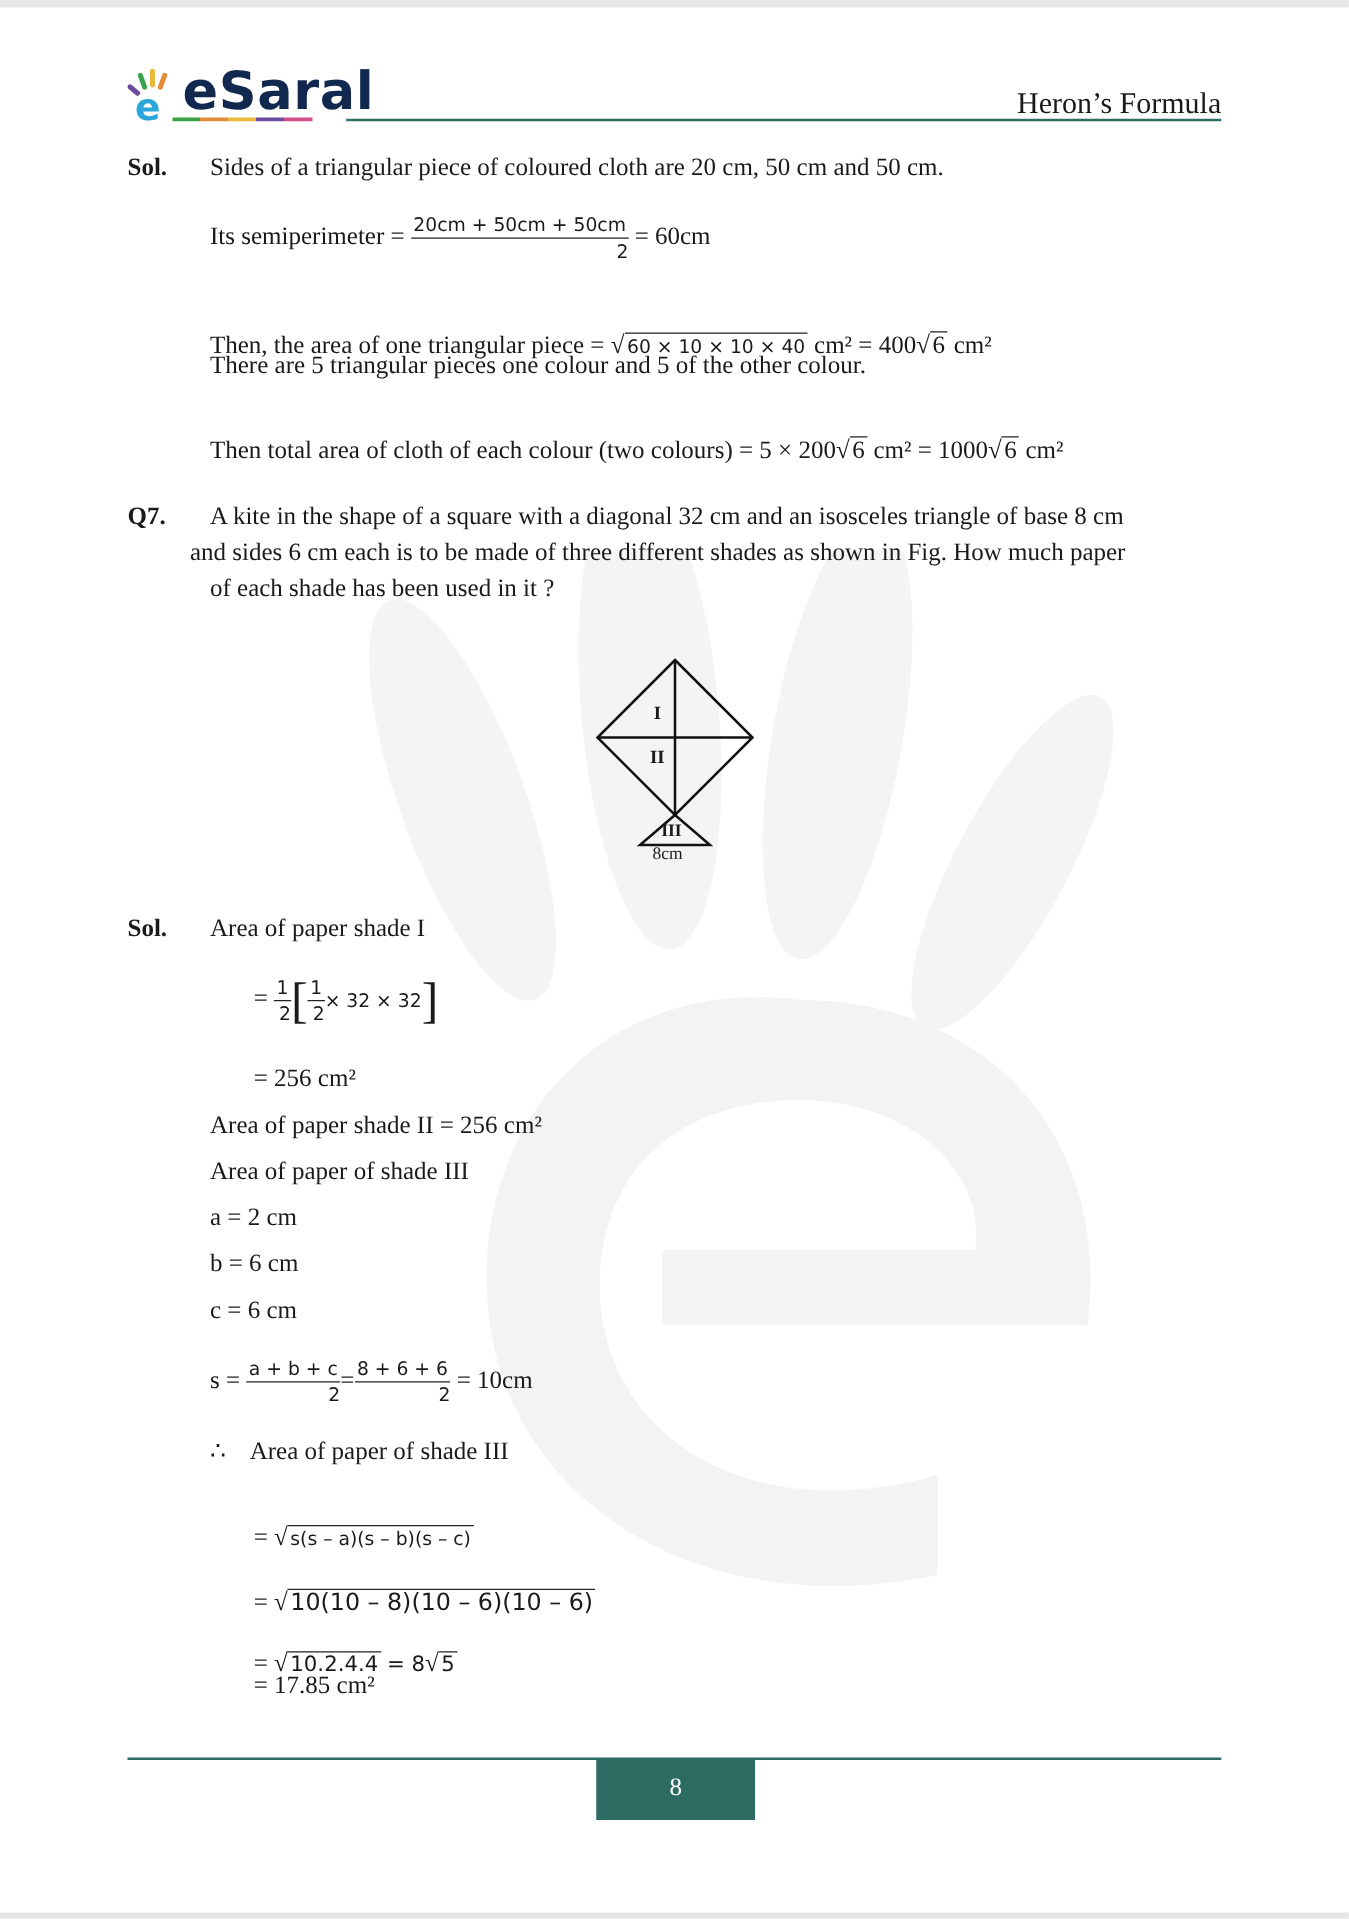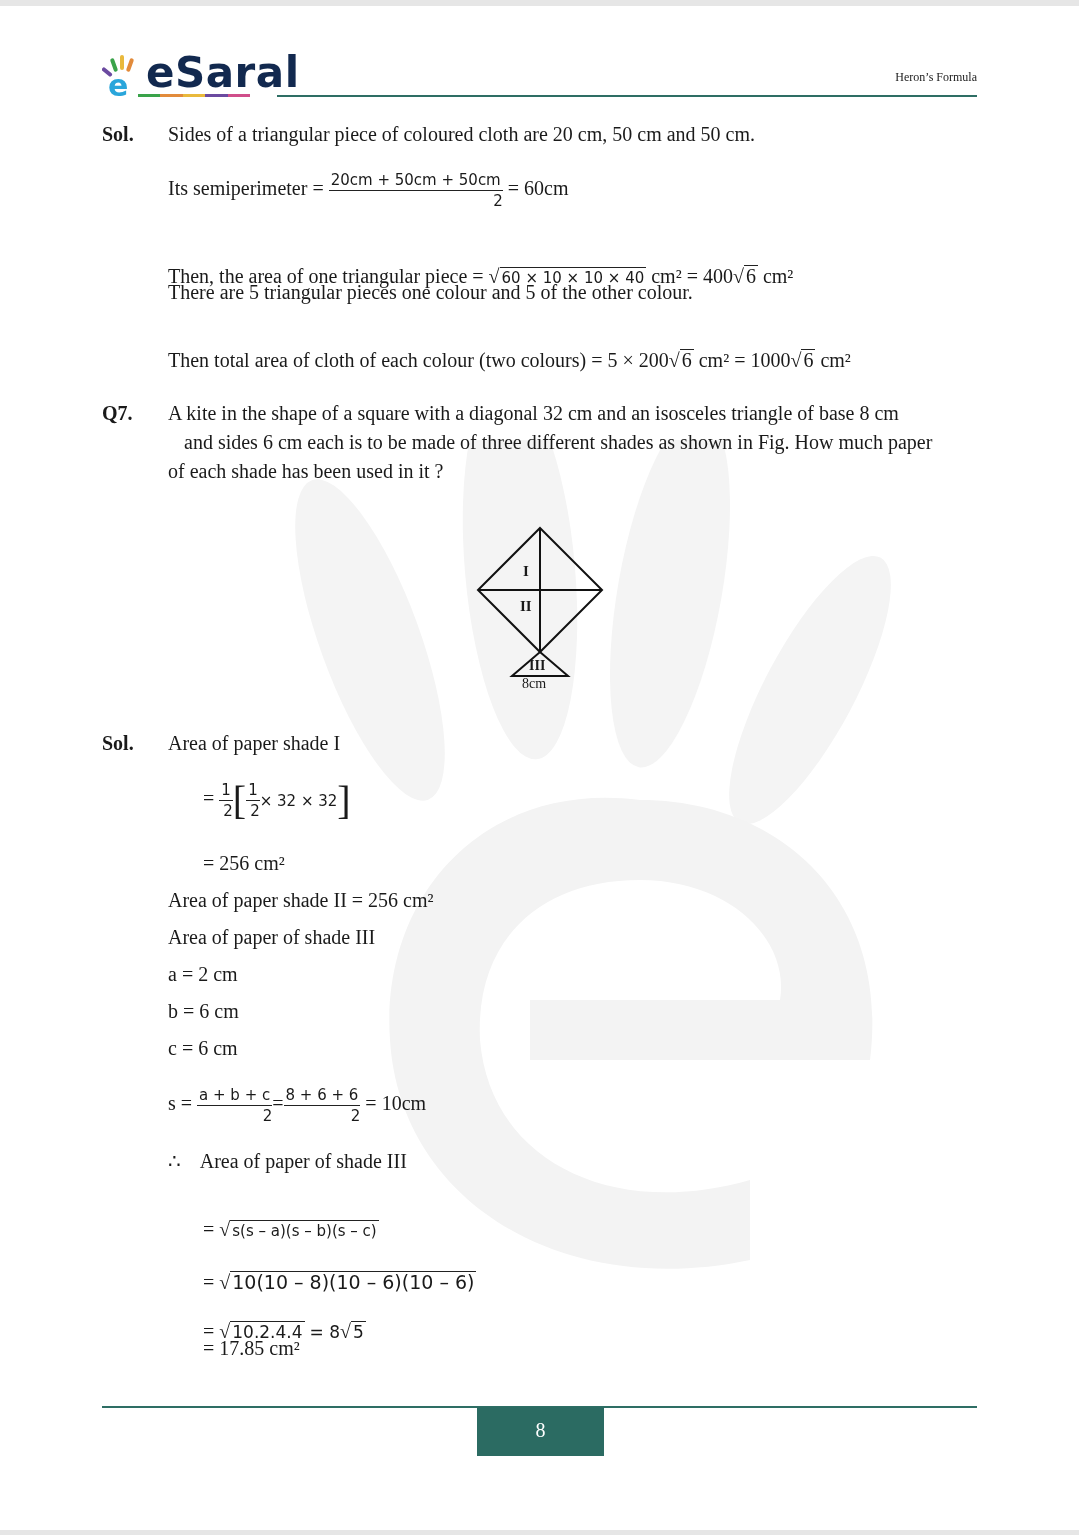--- a/index.html
+++ b/index.html
@@ -12,21 +12,21 @@
   .watermark { position:absolute; left:280px; top:440px; width:720px; height:880px; pointer-events:none; }
   .abs { position:absolute; white-space:nowrap; }
   .txt { font-size:20px; line-height:24px; }
   .bold { font-weight:bold; }
   .sans { font-family:"DejaVu Sans","Liberation Sans",sans-serif; font-size:15px; }
   .logo { position:absolute; left:102px; top:52px; }
   .logo-text { position:absolute; left:44px; top:-4px; font-family:"DejaVu Sans","Liberation Sans",sans-serif; font-size:42px; font-weight:bold; color:#12294f; letter-spacing:0.5px; }
   .logo-bar { position:absolute; left:36px; top:42px; width:112px; height:3px;
     background:linear-gradient(90deg,#3aa34a 0%,#3aa34a 20%,#e28b3b 20%,#e28b3b 40%,#e9b93c 40%,#e9b93c 60%,#6b4aa0 60%,#6b4aa0 80%,#d04e8a 80%,#d04e8a 100%); }
   .header-line { position:absolute; left:277px; top:95px; width:700px; height:2px; background:#2e6e64; }
-  .header-title { position:absolute; right:102px; top:70px; font-size:12px; }
+  .header-title { position:absolute; right:102px; top:70px; font-size:24px; }
   .frac { display:inline-block; vertical-align:middle; text-align:right; }
   .frac .num { display:block; border-bottom:1.3px solid #222; padding:0 2px; line-height:20px; }
   .frac .den { display:block; line-height:20px; }
   .sqrt { display:inline-block; border-top:1.3px solid #222; padding:0 2px; line-height:20px;margin-top:25px; }
   .rad { font-size:20px; }
   .footer-line { position:absolute; left:102px; top:1406px; width:875px; height:2px; background:#2e6e64; }
   .page-box { position:absolute; left:477px; top:1407px; width:127px; height:49px; background:#2b6b62; color:#ffffff; font-size:20px; text-align:center; line-height:46px; }
 </style>
 </head>
 <body>
@@ -79,21 +79,21 @@
 <div class="abs txt" style="left:168px;top:280px">There are 5 triangular pieces one colour and 5 of the other colour.</div>
 
 <div class="abs txt" style="left:168px;top:324px">
   <span>Then total area of cloth of each colour (two colours) = 5 × 200</span><span class="rad">√</span><span class="sqrt">6</span>
   <span>cm²  = 1000</span><span class="rad">√</span><span class="sqrt">6</span>
   <span>cm²</span>
 </div>
 
 <div class="abs txt bold" style="left:102px;top:401px">Q7.</div>
 <div class="abs txt" style="left:168px;top:401px">A kite in the shape of a square with a diagonal 32 cm and an isosceles triangle of base 8 cm</div>
-<div class="abs txt" style="left:184px;top:430px">and sides 6 cm each is to be made of three different shades as shown in Fig. How much paper</div>
+<div class="abs txt" style="left:152px;top:430px">and sides 6 cm each is to be made of three different shades as shown in Fig. How much paper</div>
 <div class="abs txt" style="left:168px;top:459px">of each shade has been used in it ?</div>
 
 <div class="abs" style="left:470px;top:520px;width:140px;height:175px">
   <svg width="140" height="175" viewBox="0 0 140 175">
     <g stroke="#111" stroke-width="2" fill="none">
       <polygon points="70,8 132,70 70,132 8,70"></polygon>
       <line x1="70" y1="8" x2="70" y2="132"></line>
       <line x1="8" y1="70" x2="132" y2="70"></line>
       <polygon points="70,132 98,156 42,156"></polygon>
     </g>

